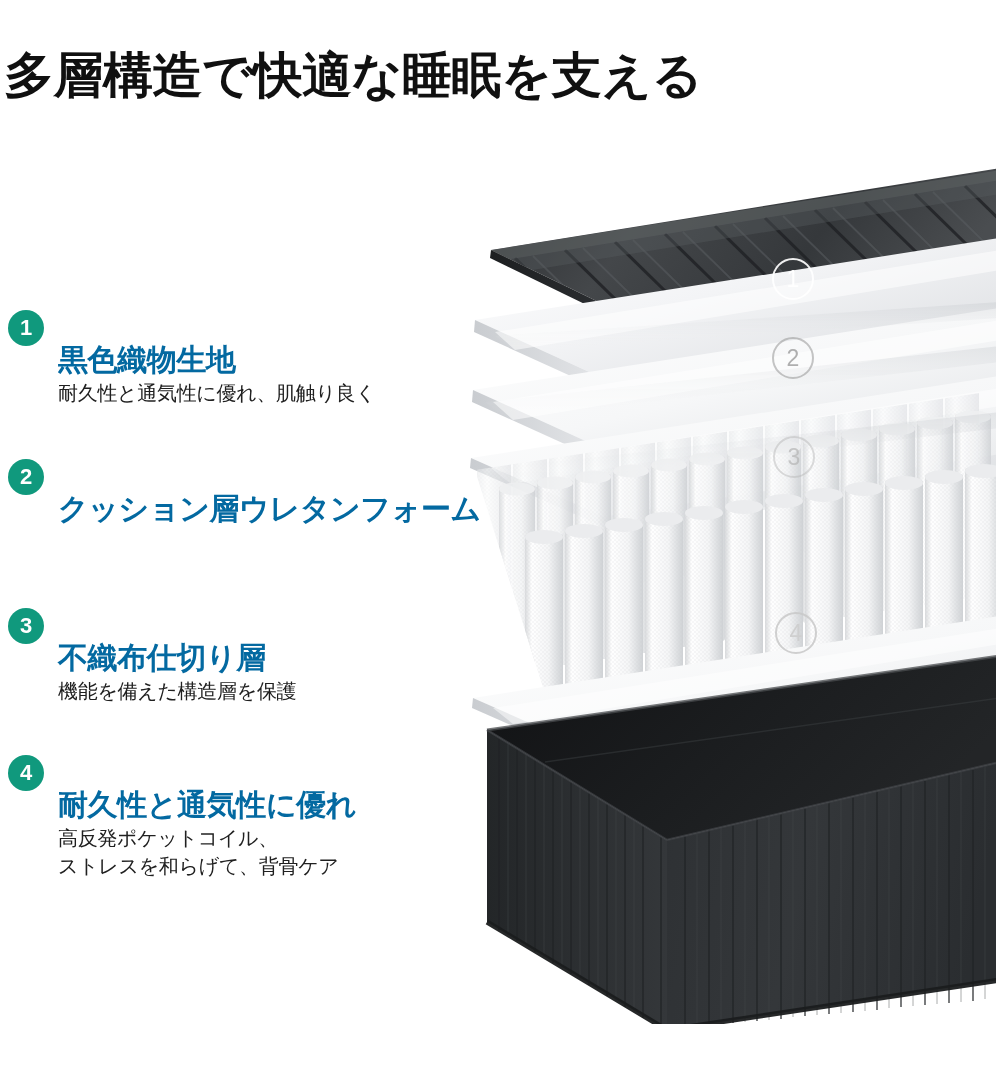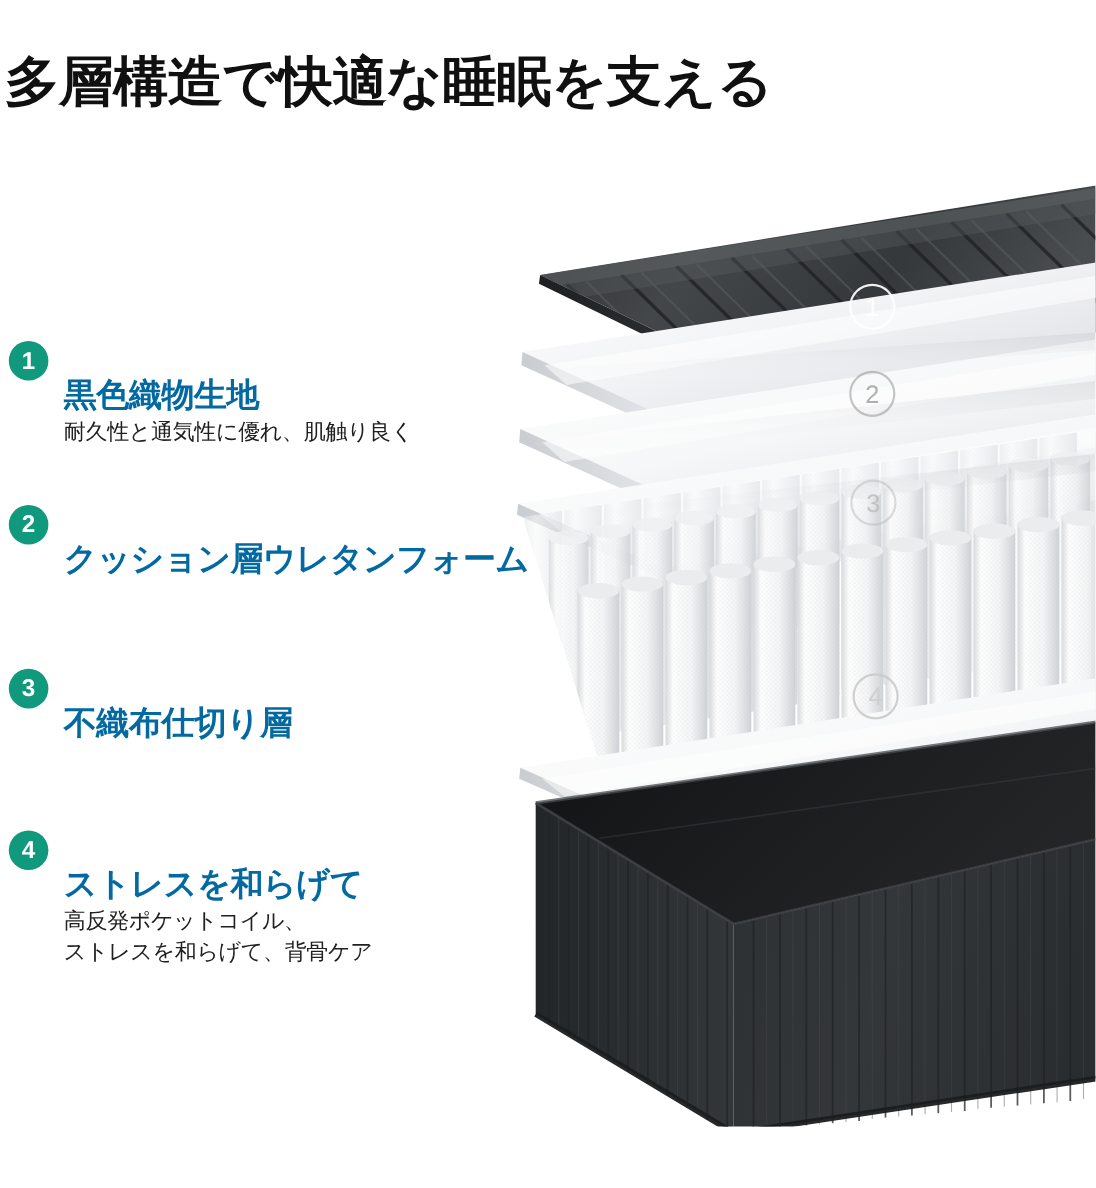--- a/index.html
+++ b/index.html
@@ -526,27 +526,30 @@
         <div class="ftitle">クッション層ウレタンフォーム</div>
         <div class="fdesc">
         </div>
       </div>
     </div>
 
     <div class="feature" style="top:608px;">
       <div class="badge">3</div>
       <div class="ftext">
         <div class="ftitle">不織布仕切り層</div>
+        <div class="fdesc">
+          <div>機能を備えた構造層を保護</div>
+        </div>
       </div>
     </div>
 
     <div class="feature" style="top:755px;">
       <div class="badge">4</div>
       <div class="ftext">
-        <div class="ftitle">ストレスを和らげて</div>
+        <div class="ftitle">耐久性と通気性に優れ</div>
         <div class="fdesc">
           <div>高反発ポケットコイル、</div>
           <div>ストレスを和らげて、背骨ケア</div>
         </div>
       </div>
     </div>
 
   </div>
 </div>
 

